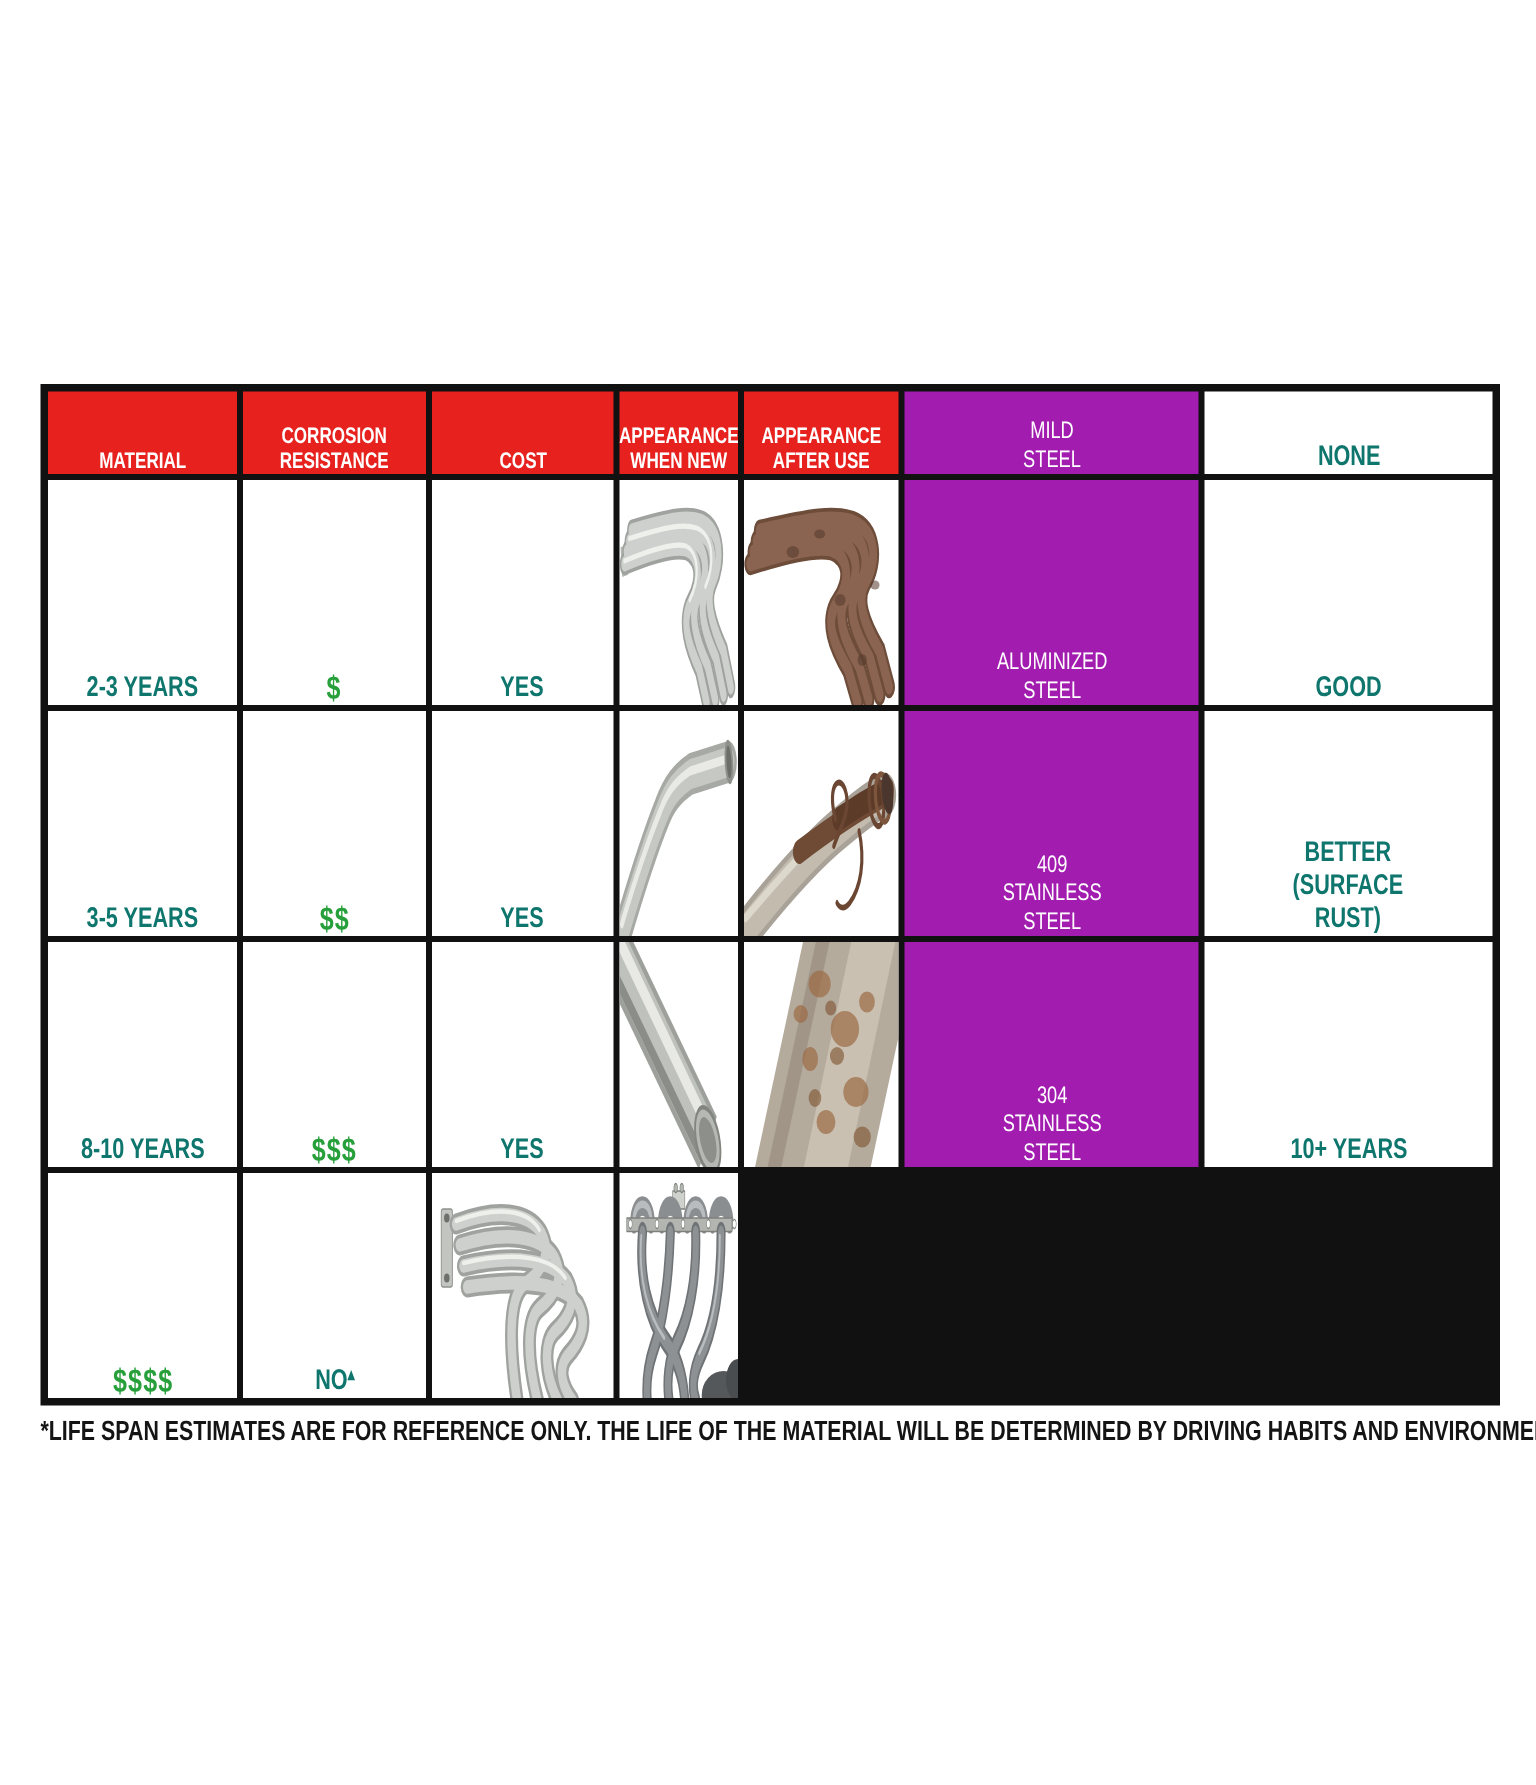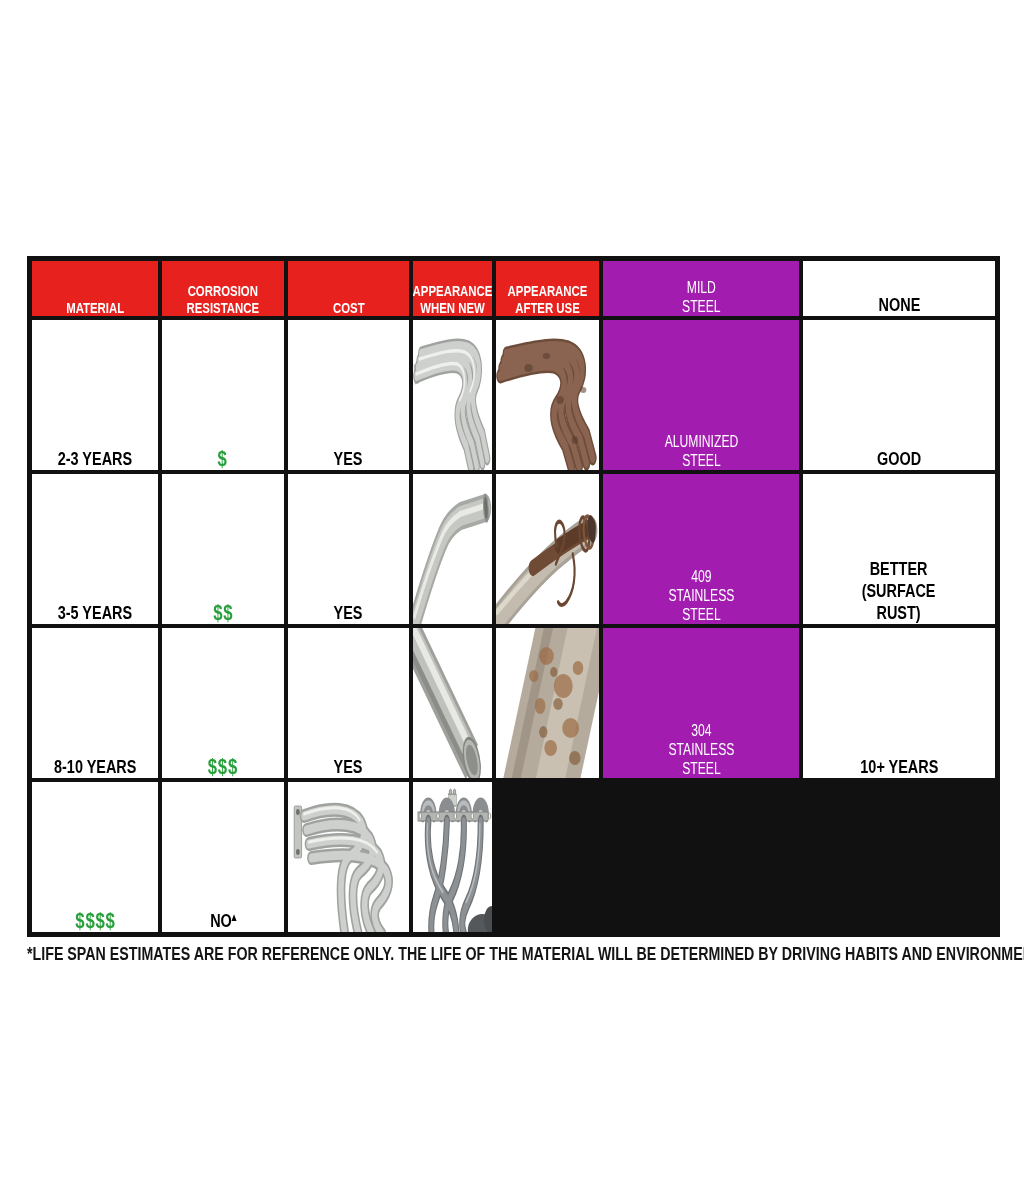--- a/index.html
+++ b/index.html
@@ -9,21 +9,21 @@
   .title{position:absolute;top:210px;left:0;width:1024px;margin:0;text-align:center;
          font-size:36px;font-weight:bold;color:#121212;line-height:38px;}
   .squeeze{display:inline-block;transform:scaleX(0.76);transform-origin:center;white-space:pre-line;}
 
   .grid{position:absolute;left:27px;top:256px;width:973px;height:681px;background:#111111;
         display:grid;grid-template-columns:126px 122px 121px 79px 103px 196px 192px;
         grid-template-rows:55px 150px 150px 150px 150px;gap:4px;padding:5px;box-sizing:border-box;}
   .cell{display:flex;align-items:flex-end;justify-content:center;text-align:center;overflow:hidden;}
   .hcell{background:#E6211E;color:#ffffff;font-weight:bold;font-size:15px;line-height:17px;}
   .mcell{background:#a21caf;color:#ffffff;font-weight:normal;font-size:16px;line-height:19px;}
-  .tcell{background:#ffffff;color:#000000;font-weight:bold;font-size:19px;line-height:22px;}
+  .tcell{background:#ffffff;color:#0f766e;font-weight:bold;font-size:19px;line-height:22px;}
   .cost{color:#27A03B;font-size:22px;letter-spacing:1px;}
   .pcell{background:#ffffff;padding:0;}
   .pcell svg{width:100%;height:100%;display:block;}
   sup.mark{font-size:12px;line-height:0;vertical-align:6px;}
 
   .notes{position:absolute;left:27px;top:942px;width:995px;color:#141414;font-weight:bold;}
   .notes p{margin:0 0 5px 0;font-size:18.5px;line-height:24px;}
   .squeezeL{display:inline-block;transform:scaleX(0.77);transform-origin:left center;white-space:nowrap;}
 </style>
 </head>

